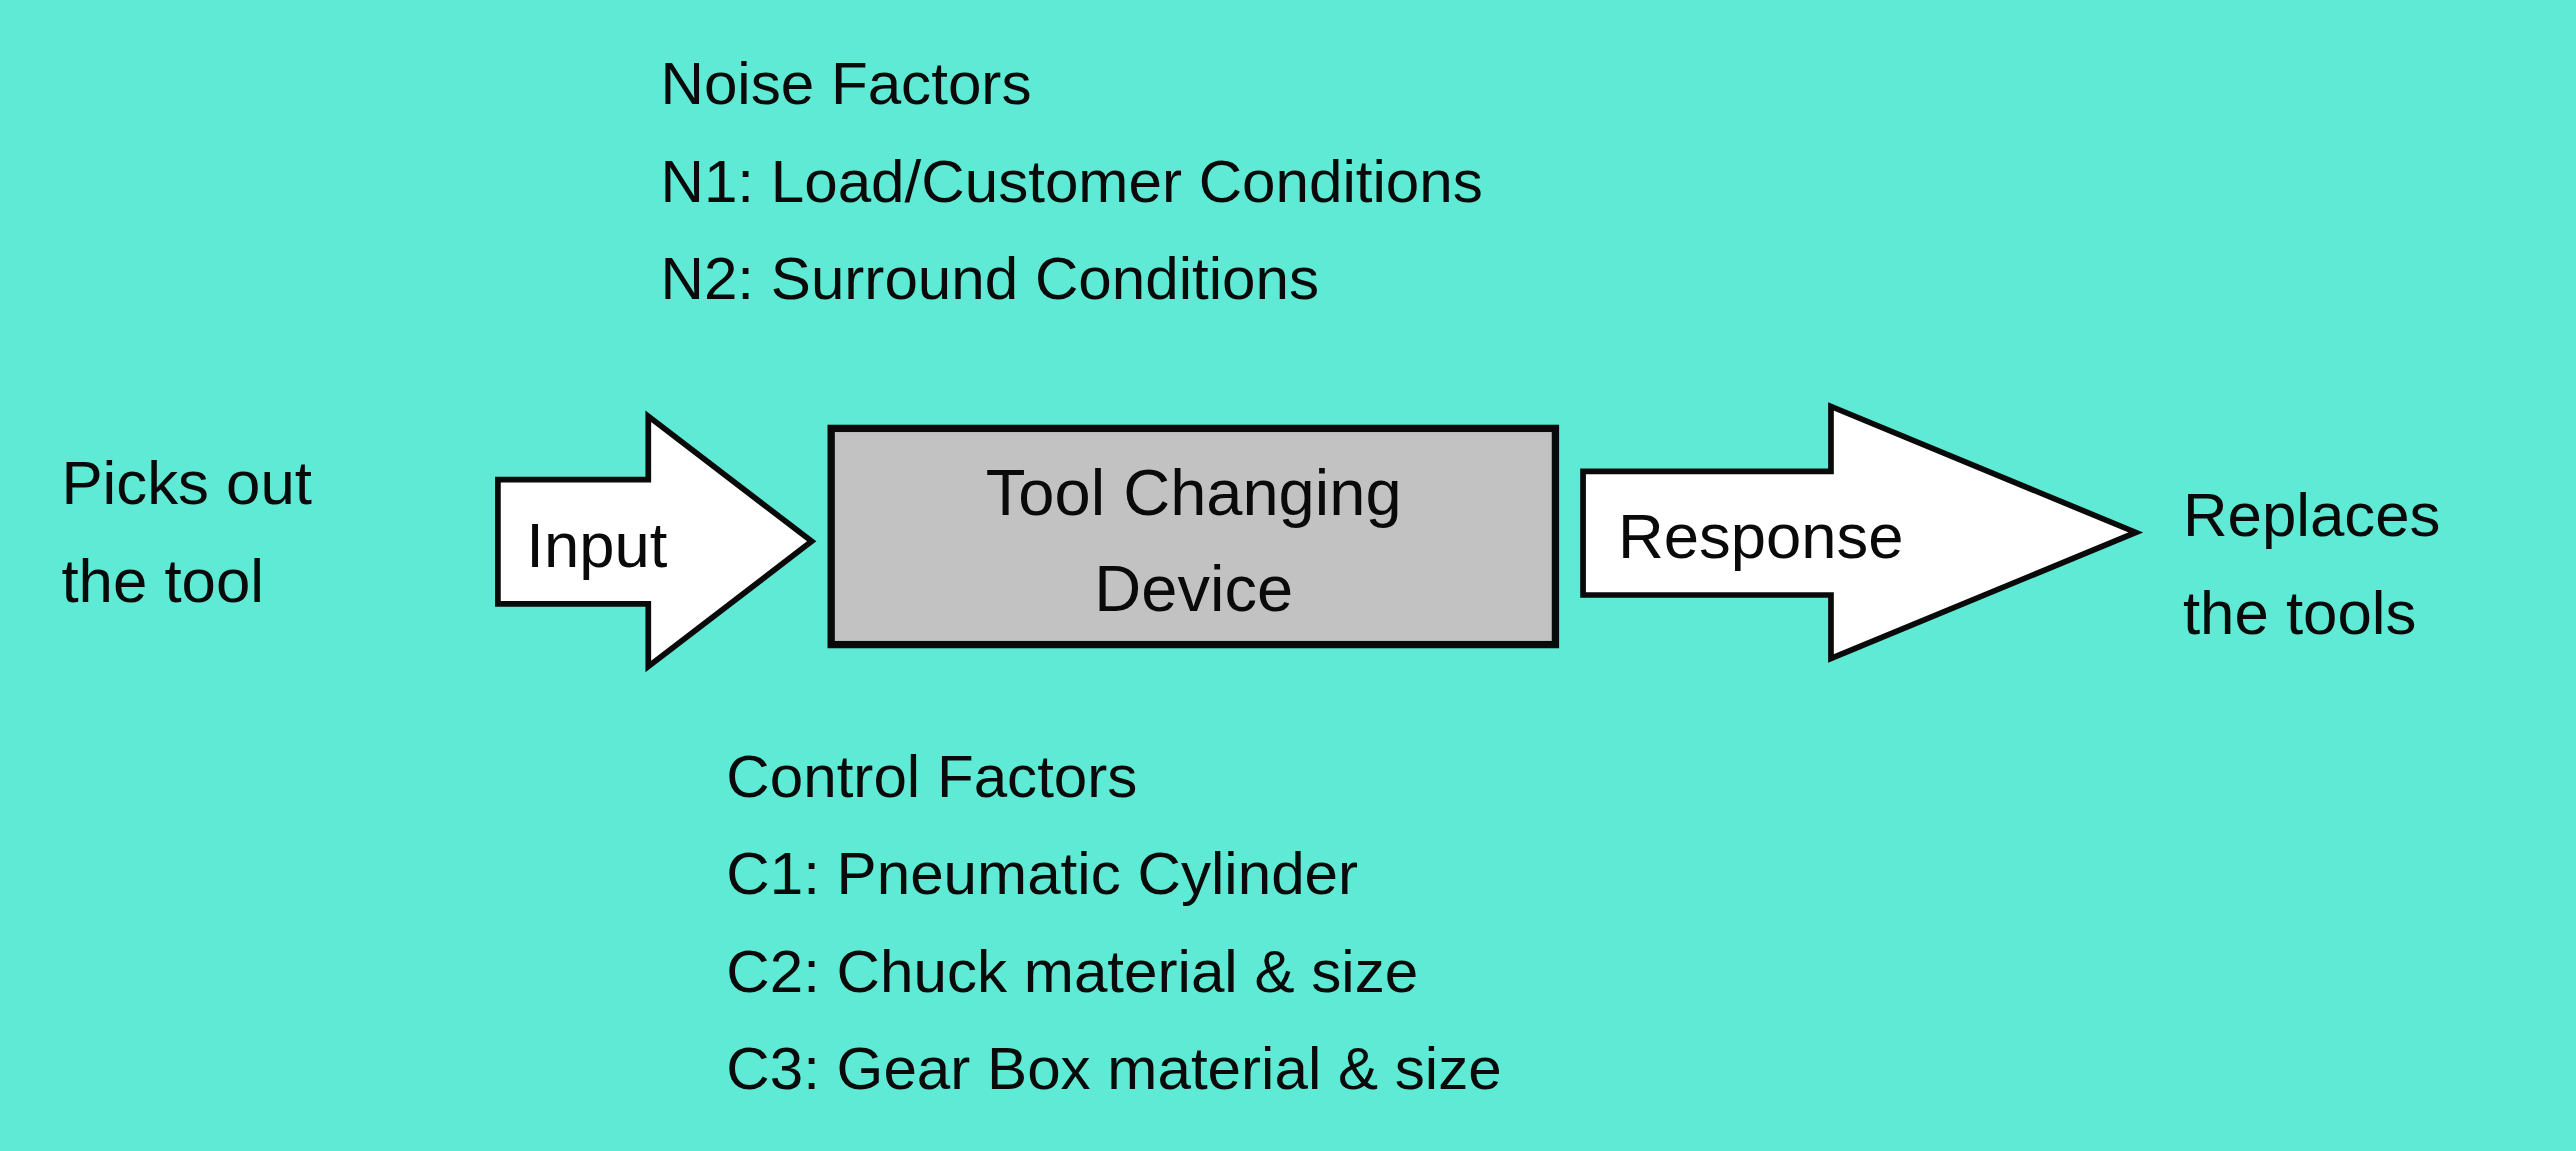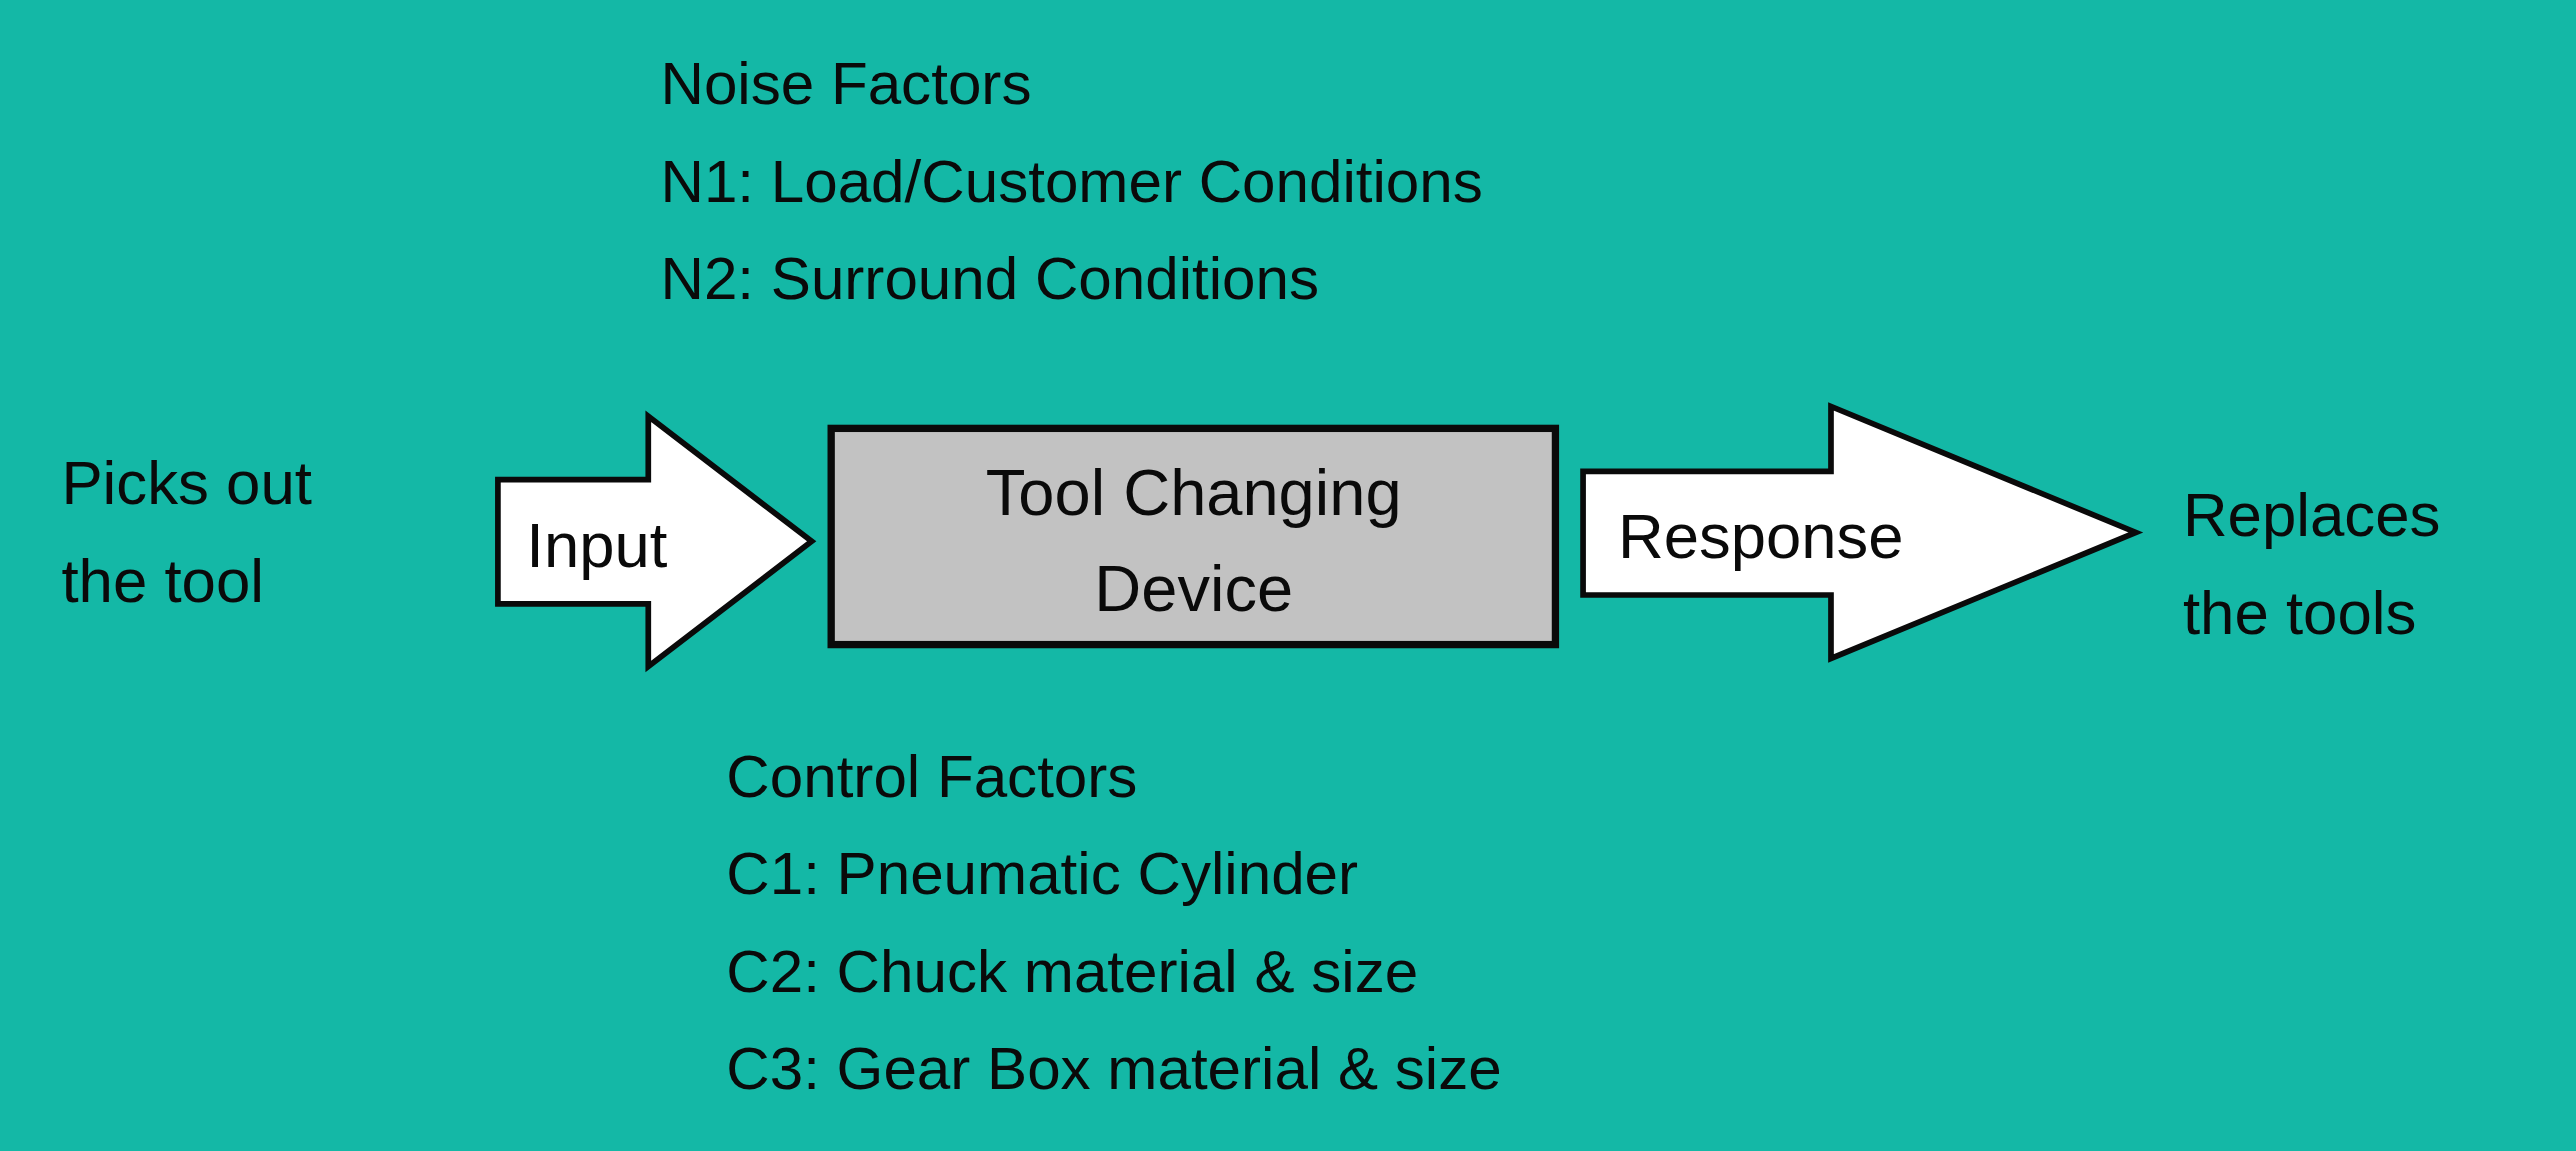--- a/index.html
+++ b/index.html
@@ -8,21 +8,21 @@
     background: #ffffff;
   }
   body {
     font-family: "Liberation Sans", sans-serif;
     color: #000000;
   }
   #stage {
     position: relative;
     width: 2576px;
     height: 1151px;
-    background: #14b8a6;
+    background: #5eead4;
     overflow: hidden;
   }
   #diagram {
     position: absolute;
     left: 0;
     top: 0;
     width: 2576px;
     height: 1151px;
     display: block;
   }

